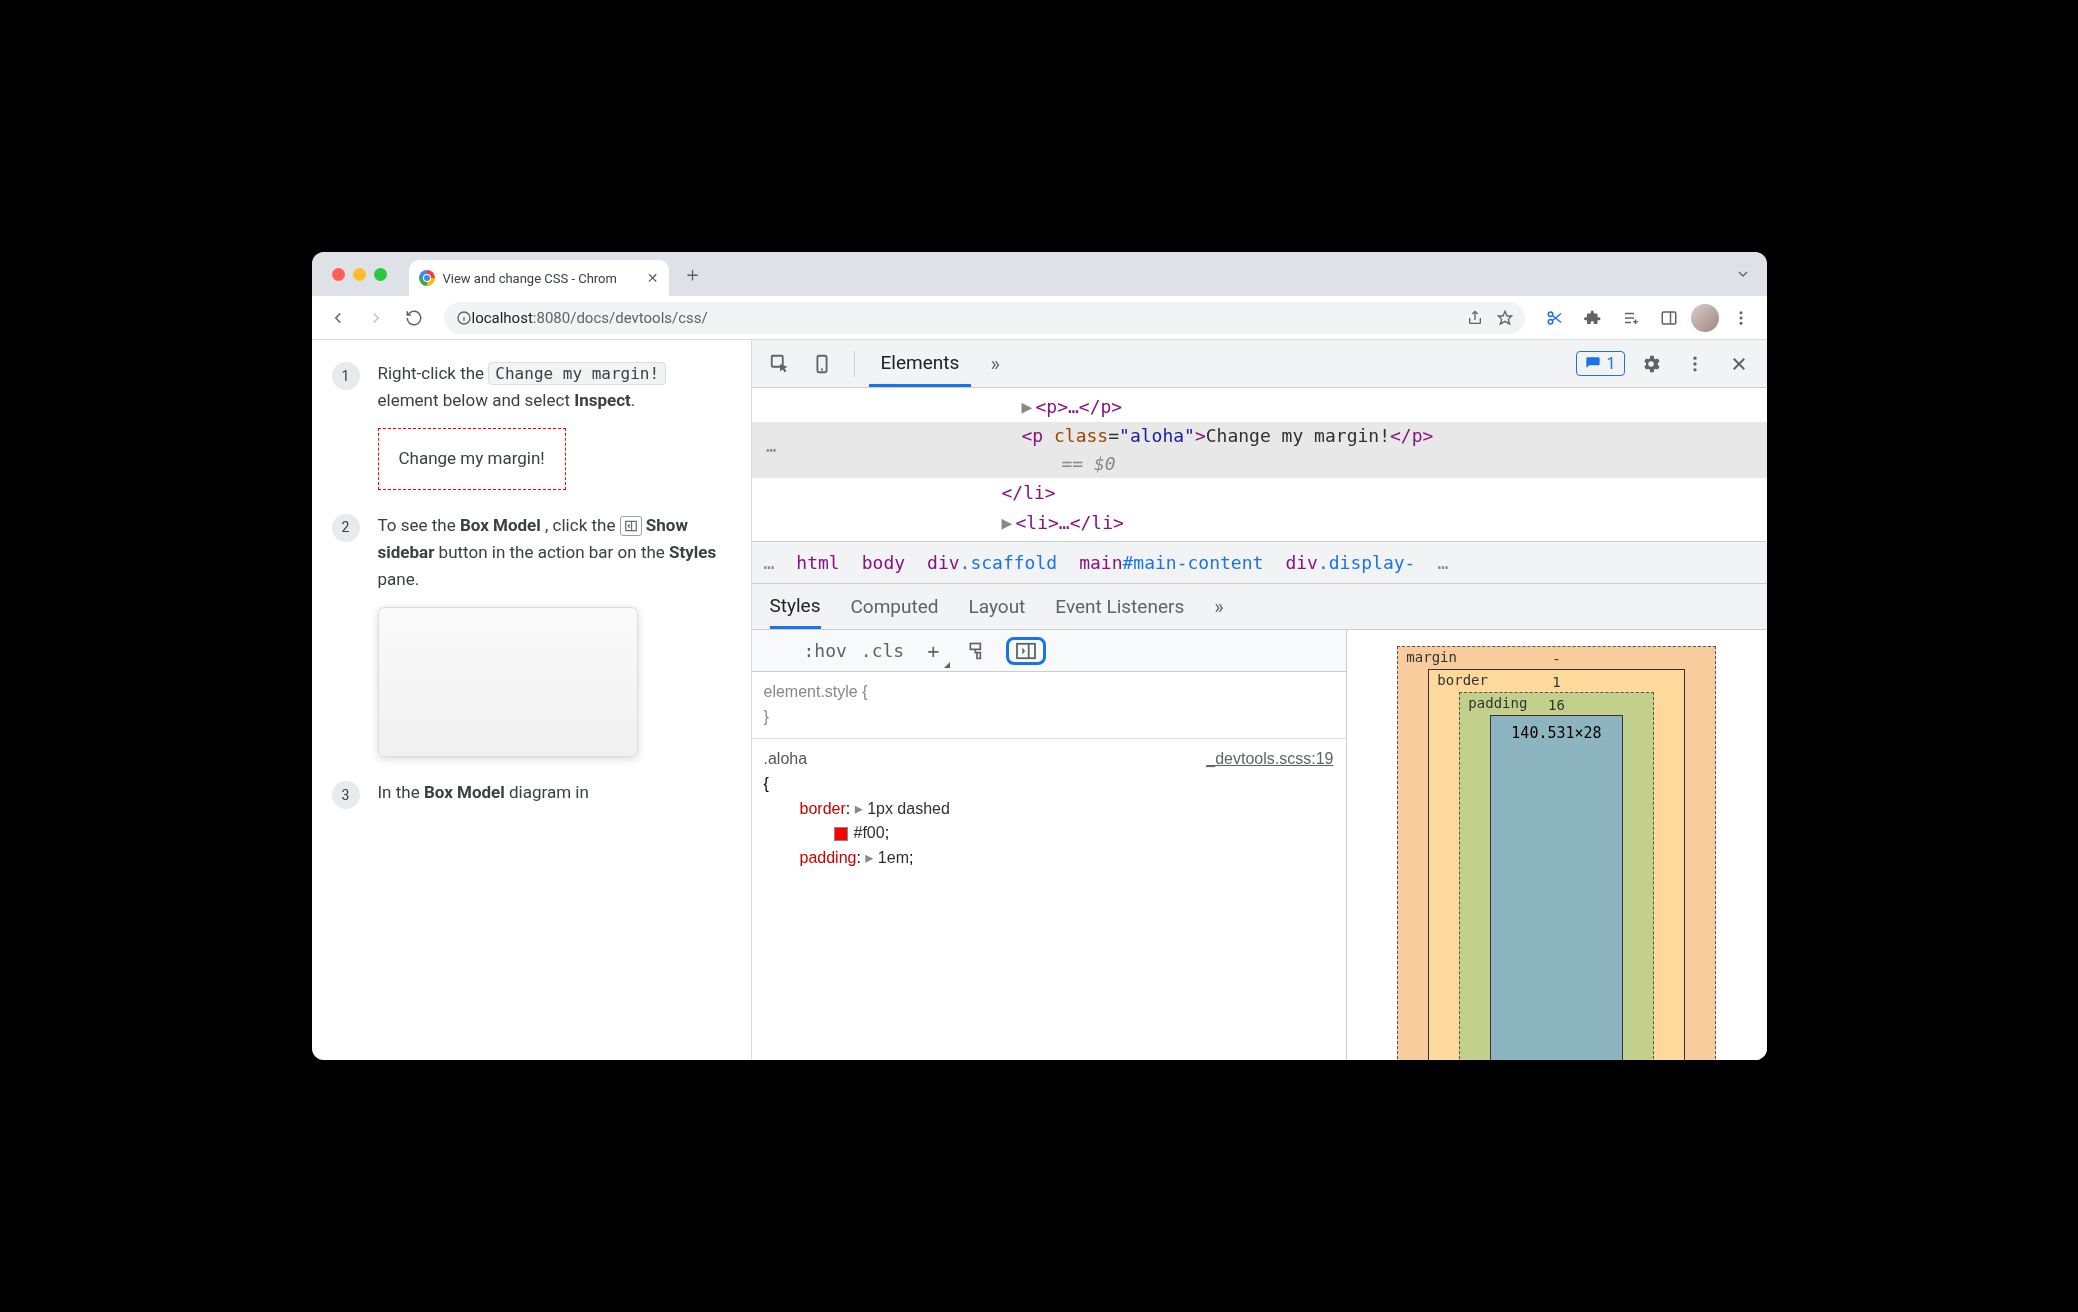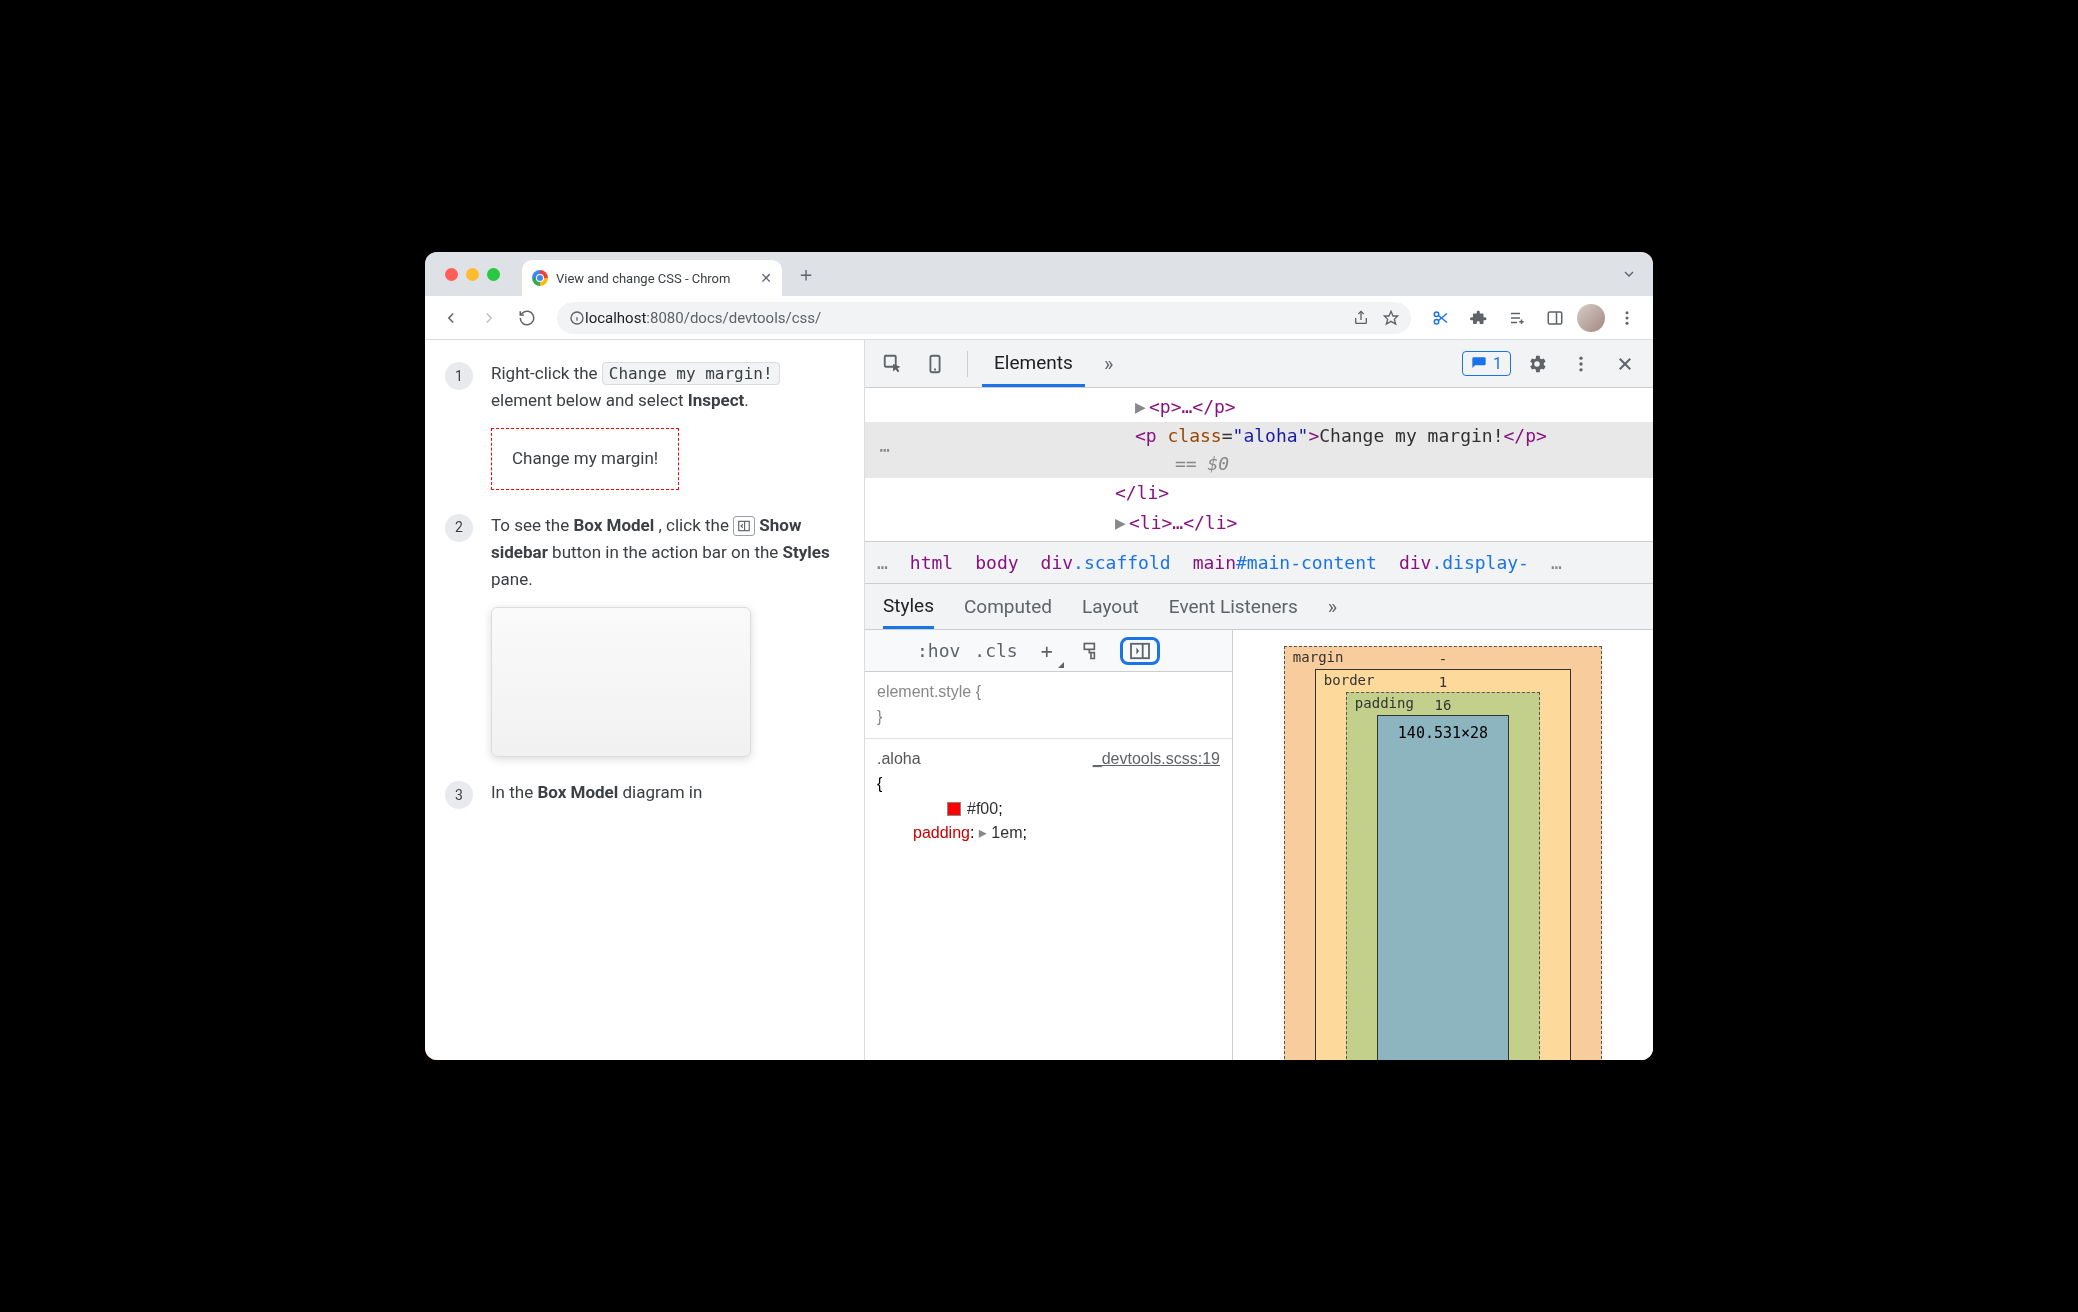--- a/index.html
+++ b/index.html
@@ -6,21 +6,21 @@
   body {
     font-family: -apple-system, BlinkMacSystemFont, "Segoe UI", Roboto, sans-serif;
     background: #000;
     display: flex;
     align-items: center;
     justify-content: center;
     min-height: 100vh;
     padding: 20px;
   }
   .window {
-    width: 1228px;
+    width: 1455px;
     background: #f97316;
     border-radius: 12px;
     box-shadow: 0 20px 60px rgba(0,0,0,0.6);
     overflow: hidden;
   }
   
   .tab-strip {
     height: 44px;
     background: #dee1e6;
     display: flex;
@@ -440,20 +440,23 @@
           <div class="rules">
             <div style="color:#888">
               <span>element.style {</span><br>
               <span>}</span>
             </div>
             <div style="height:1px;background:#e0e0e0;margin:8px -12px"></div>
             <div>
               <span class="selector">.aloha</span>
               <span class="src">_devtools.scss:19</span><br>
               <span>{</span><br>
+              <div class="indent">
+                <span class="prop">border</span>:<span style="color:#888"> ▸ </span><span class="val">1px dashed</span>
+              </div>
               <div class="indent2">
                 <span class="swatch"></span><span class="val">#f00</span>;
               </div>
               <div class="indent">
                 <span class="prop">padding</span>:<span style="color:#888"> ▸ </span><span class="val">1em</span>;
               </div>
             </div>
           </div>
         </div>
 

